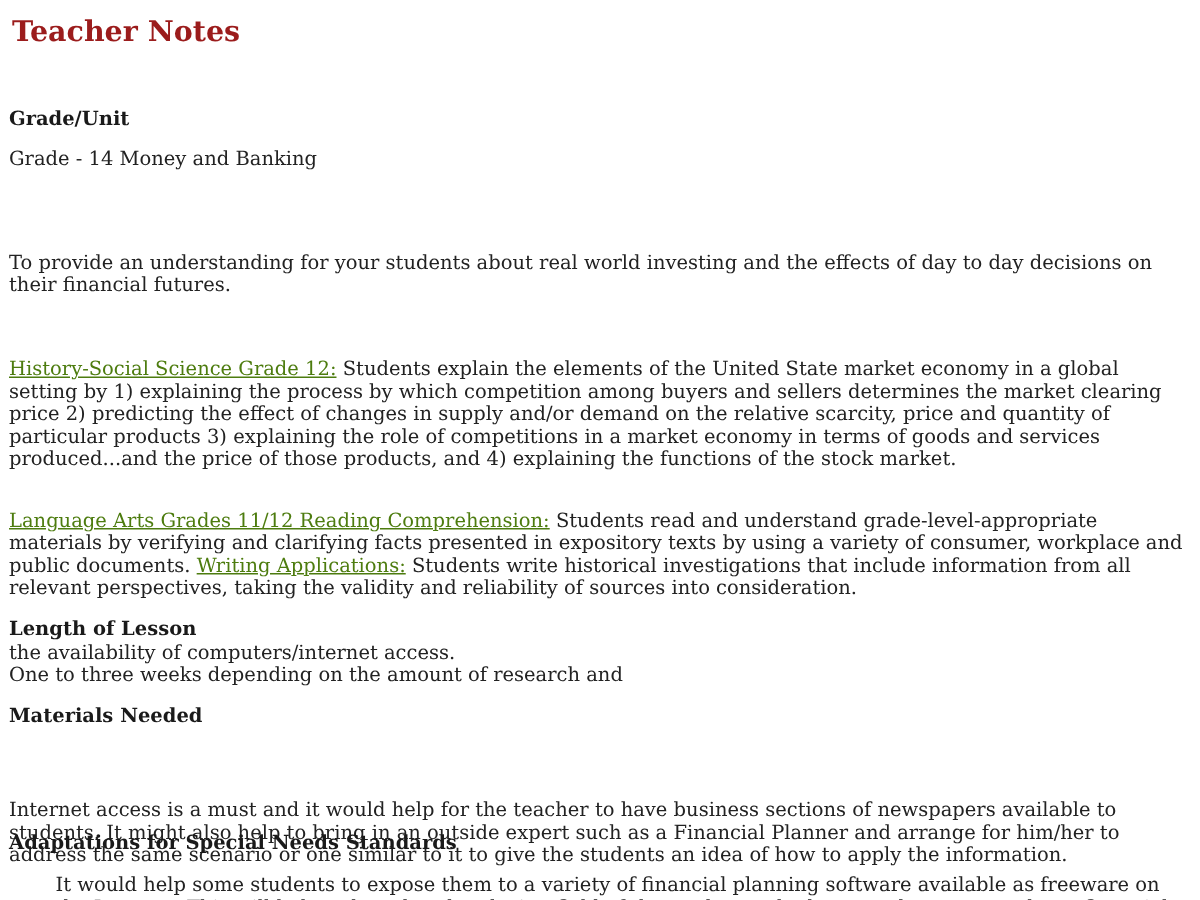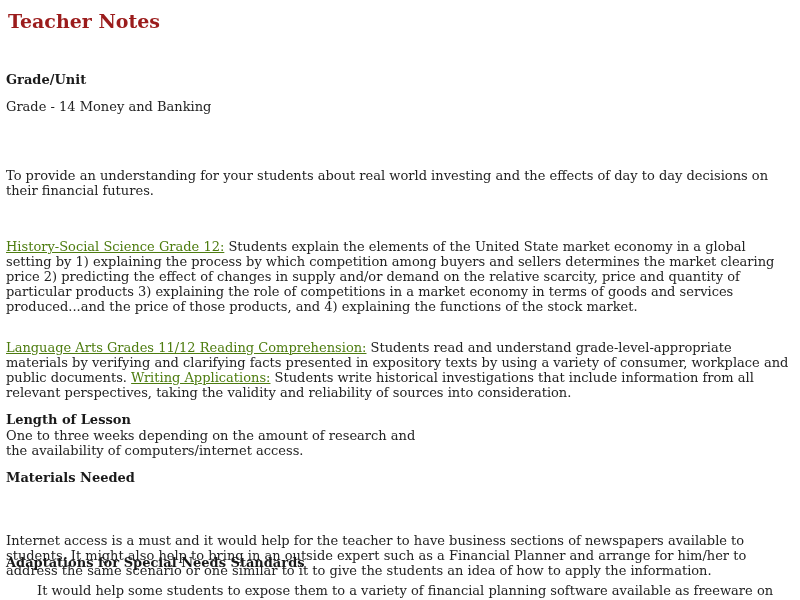--- a/index.html
+++ b/index.html
@@ -71,22 +71,22 @@
     <p><span class="link">History-Social Science Grade 12:</span><span> Students explain the elements of the United State market economy in a global setting by 1) explaining the process by which competition among buyers and sellers determines the market clearing price 2) predicting the effect of changes in supply and/or demand on the relative scarcity, price and quantity of particular products 3) explaining the role of competitions in a market economy in terms of goods and services produced...and the price of those products, and 4) explaining the functions of the stock market.</span></p>
   </div>
   <div class="block" style="top:338px;">
     <p><span class="link">Language Arts Grades 11/12 Reading Comprehension:</span><span> Students read and understand grade-level-appropriate materials by verifying and clarifying facts presented in expository texts by using a variety of consumer, workplace and public documents. </span><span class="link">Writing Applications:</span><span> Students write historical investigations that include information from all relevant perspectives, taking the validity and reliability of sources into consideration.</span></p>
   </div>
 
   <div class="block" style="top:410px;">
     <p class="heading">Length of Lesson</p>
   </div>
   <div class="block" style="top:426px;">
+    <p>the availability of computers/internet access.</p>
     <p>One to three weeks depending on the amount of research and</p>
-    <p>the availability of computers/internet access.</p>
   </div>
 
   <div class="block" style="top:468px;">
     <p class="heading">Materials Needed</p>
   </div>
   <div class="block" style="top:495px;margin-top:36px;">
     <p>Internet access is a must and it would help for the teacher to have business sections of newspapers available to students. It might also help to bring in an outside expert such as a Financial Planner and arrange for him/her to address the same scenario or one similar to it to give the students an idea of how to apply the information.</p>
   </div>
 
   <div class="block" style="top:553px;">

